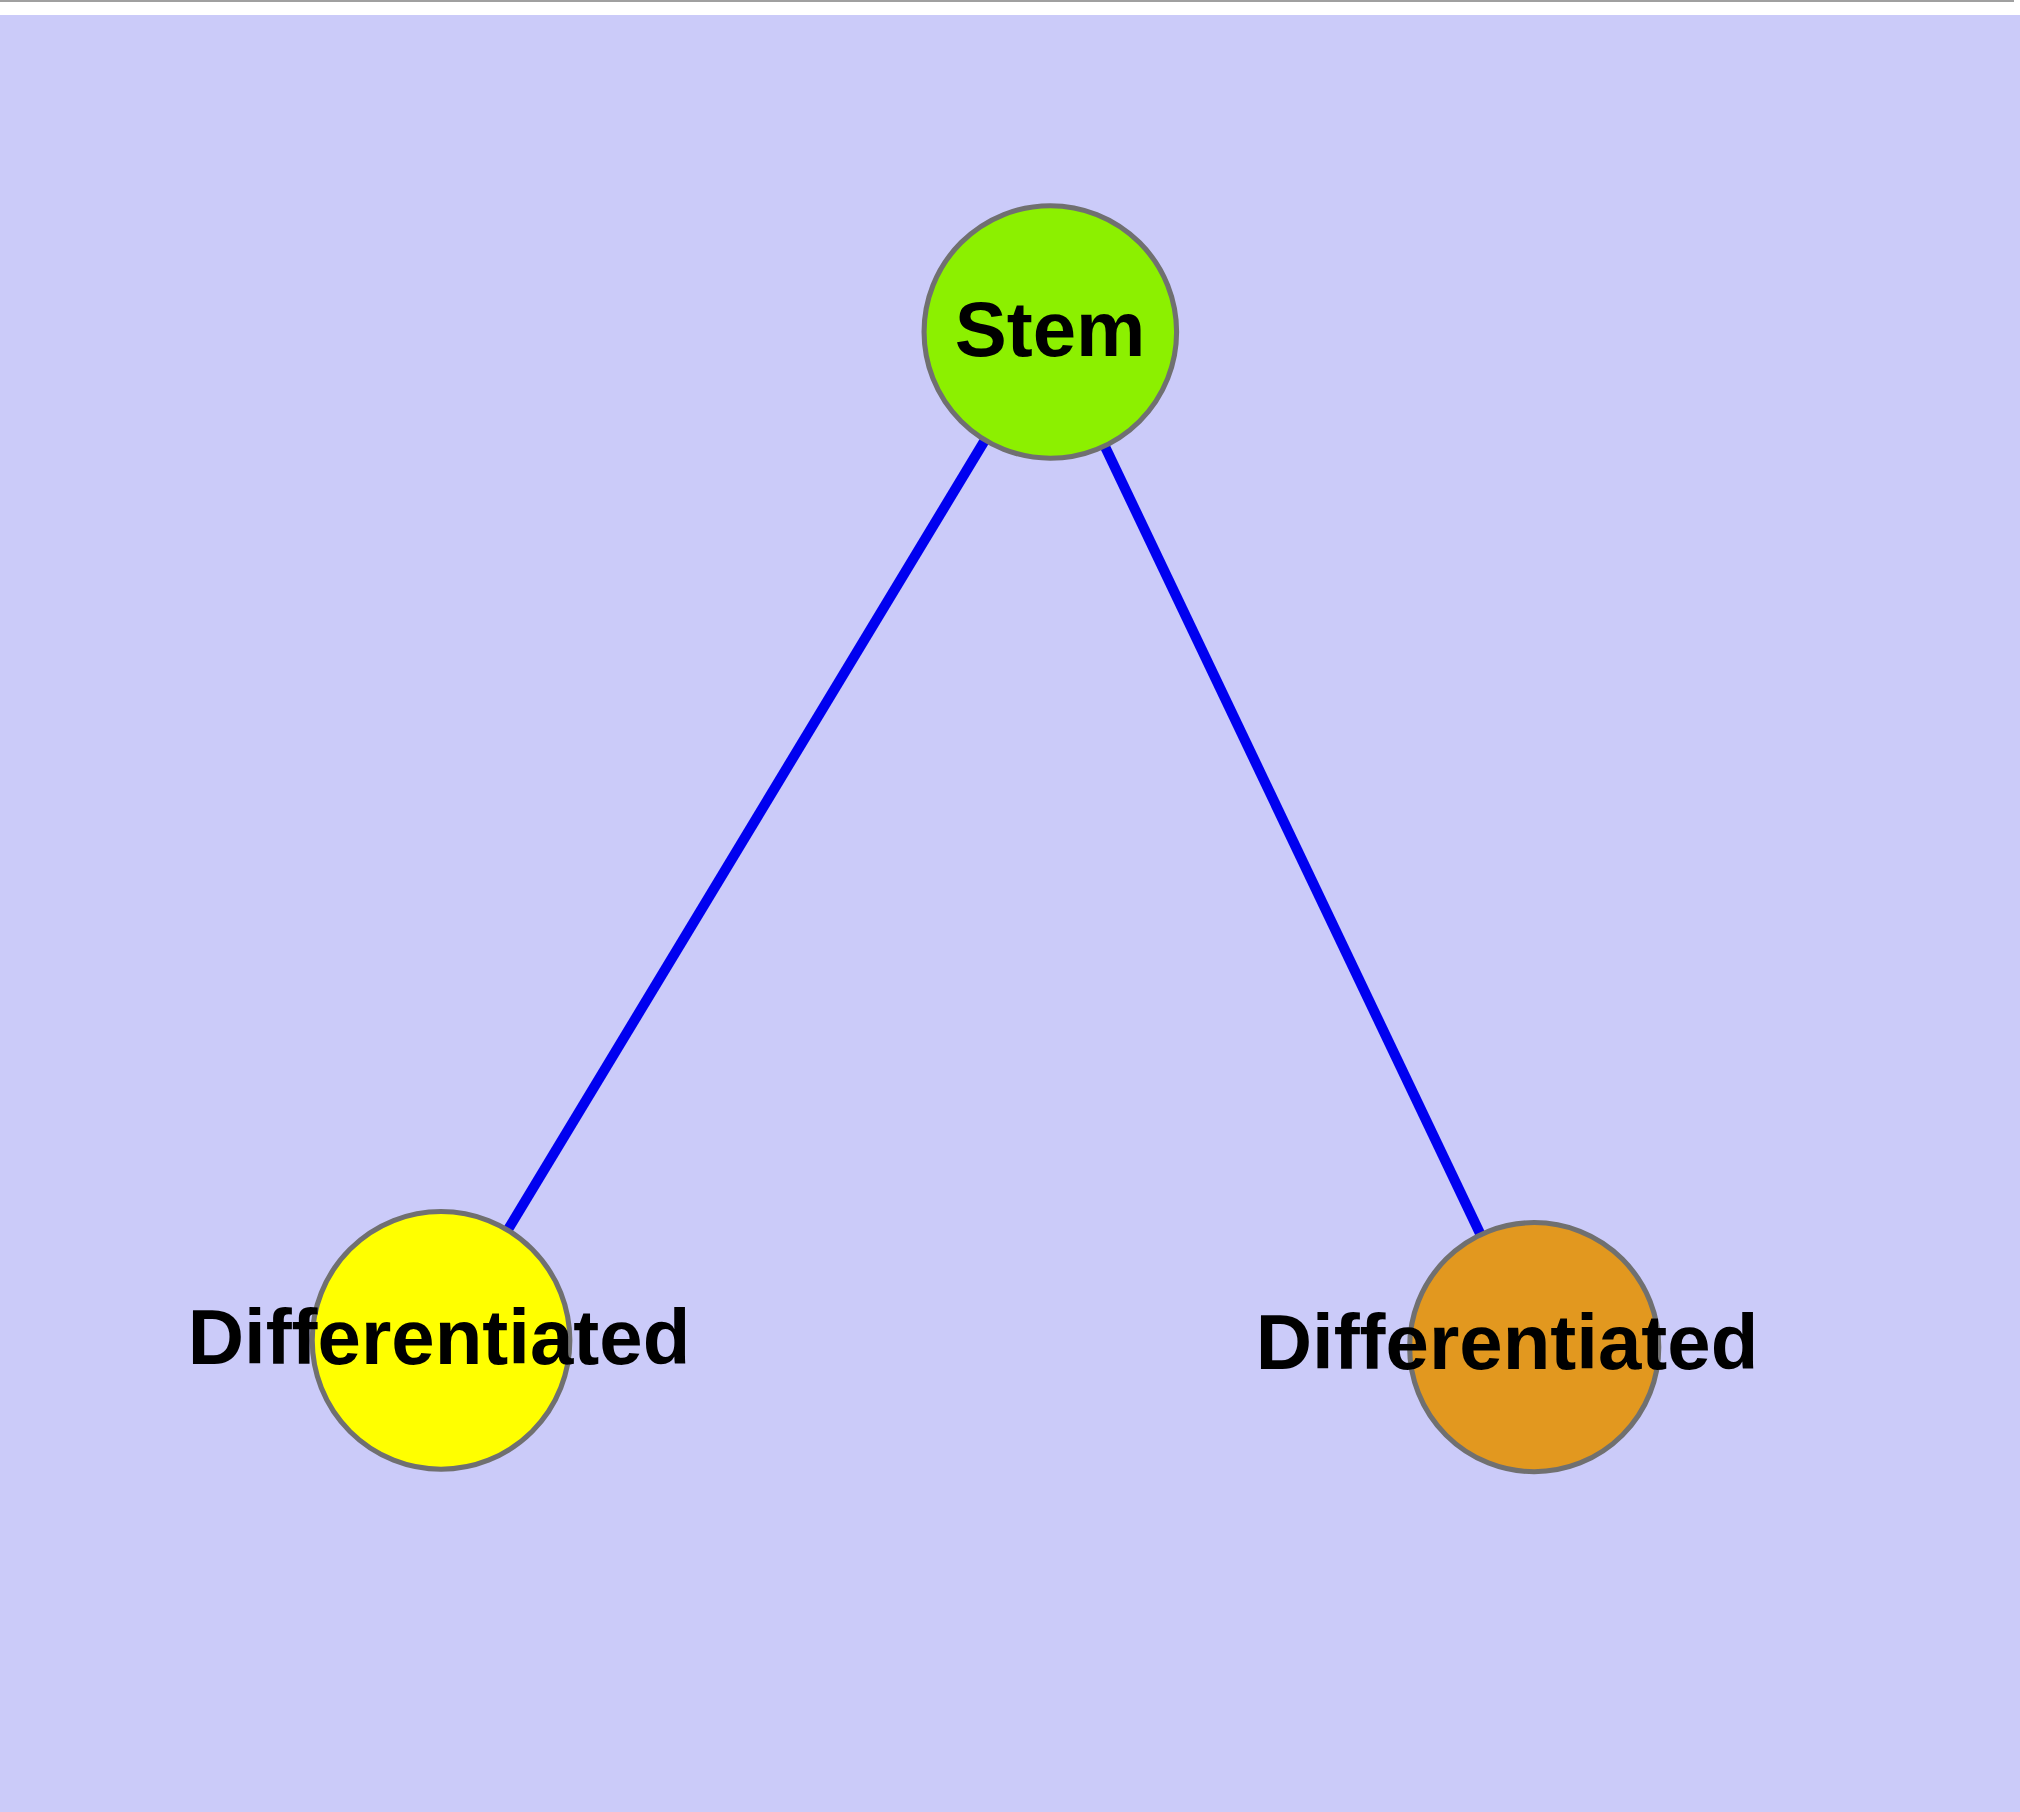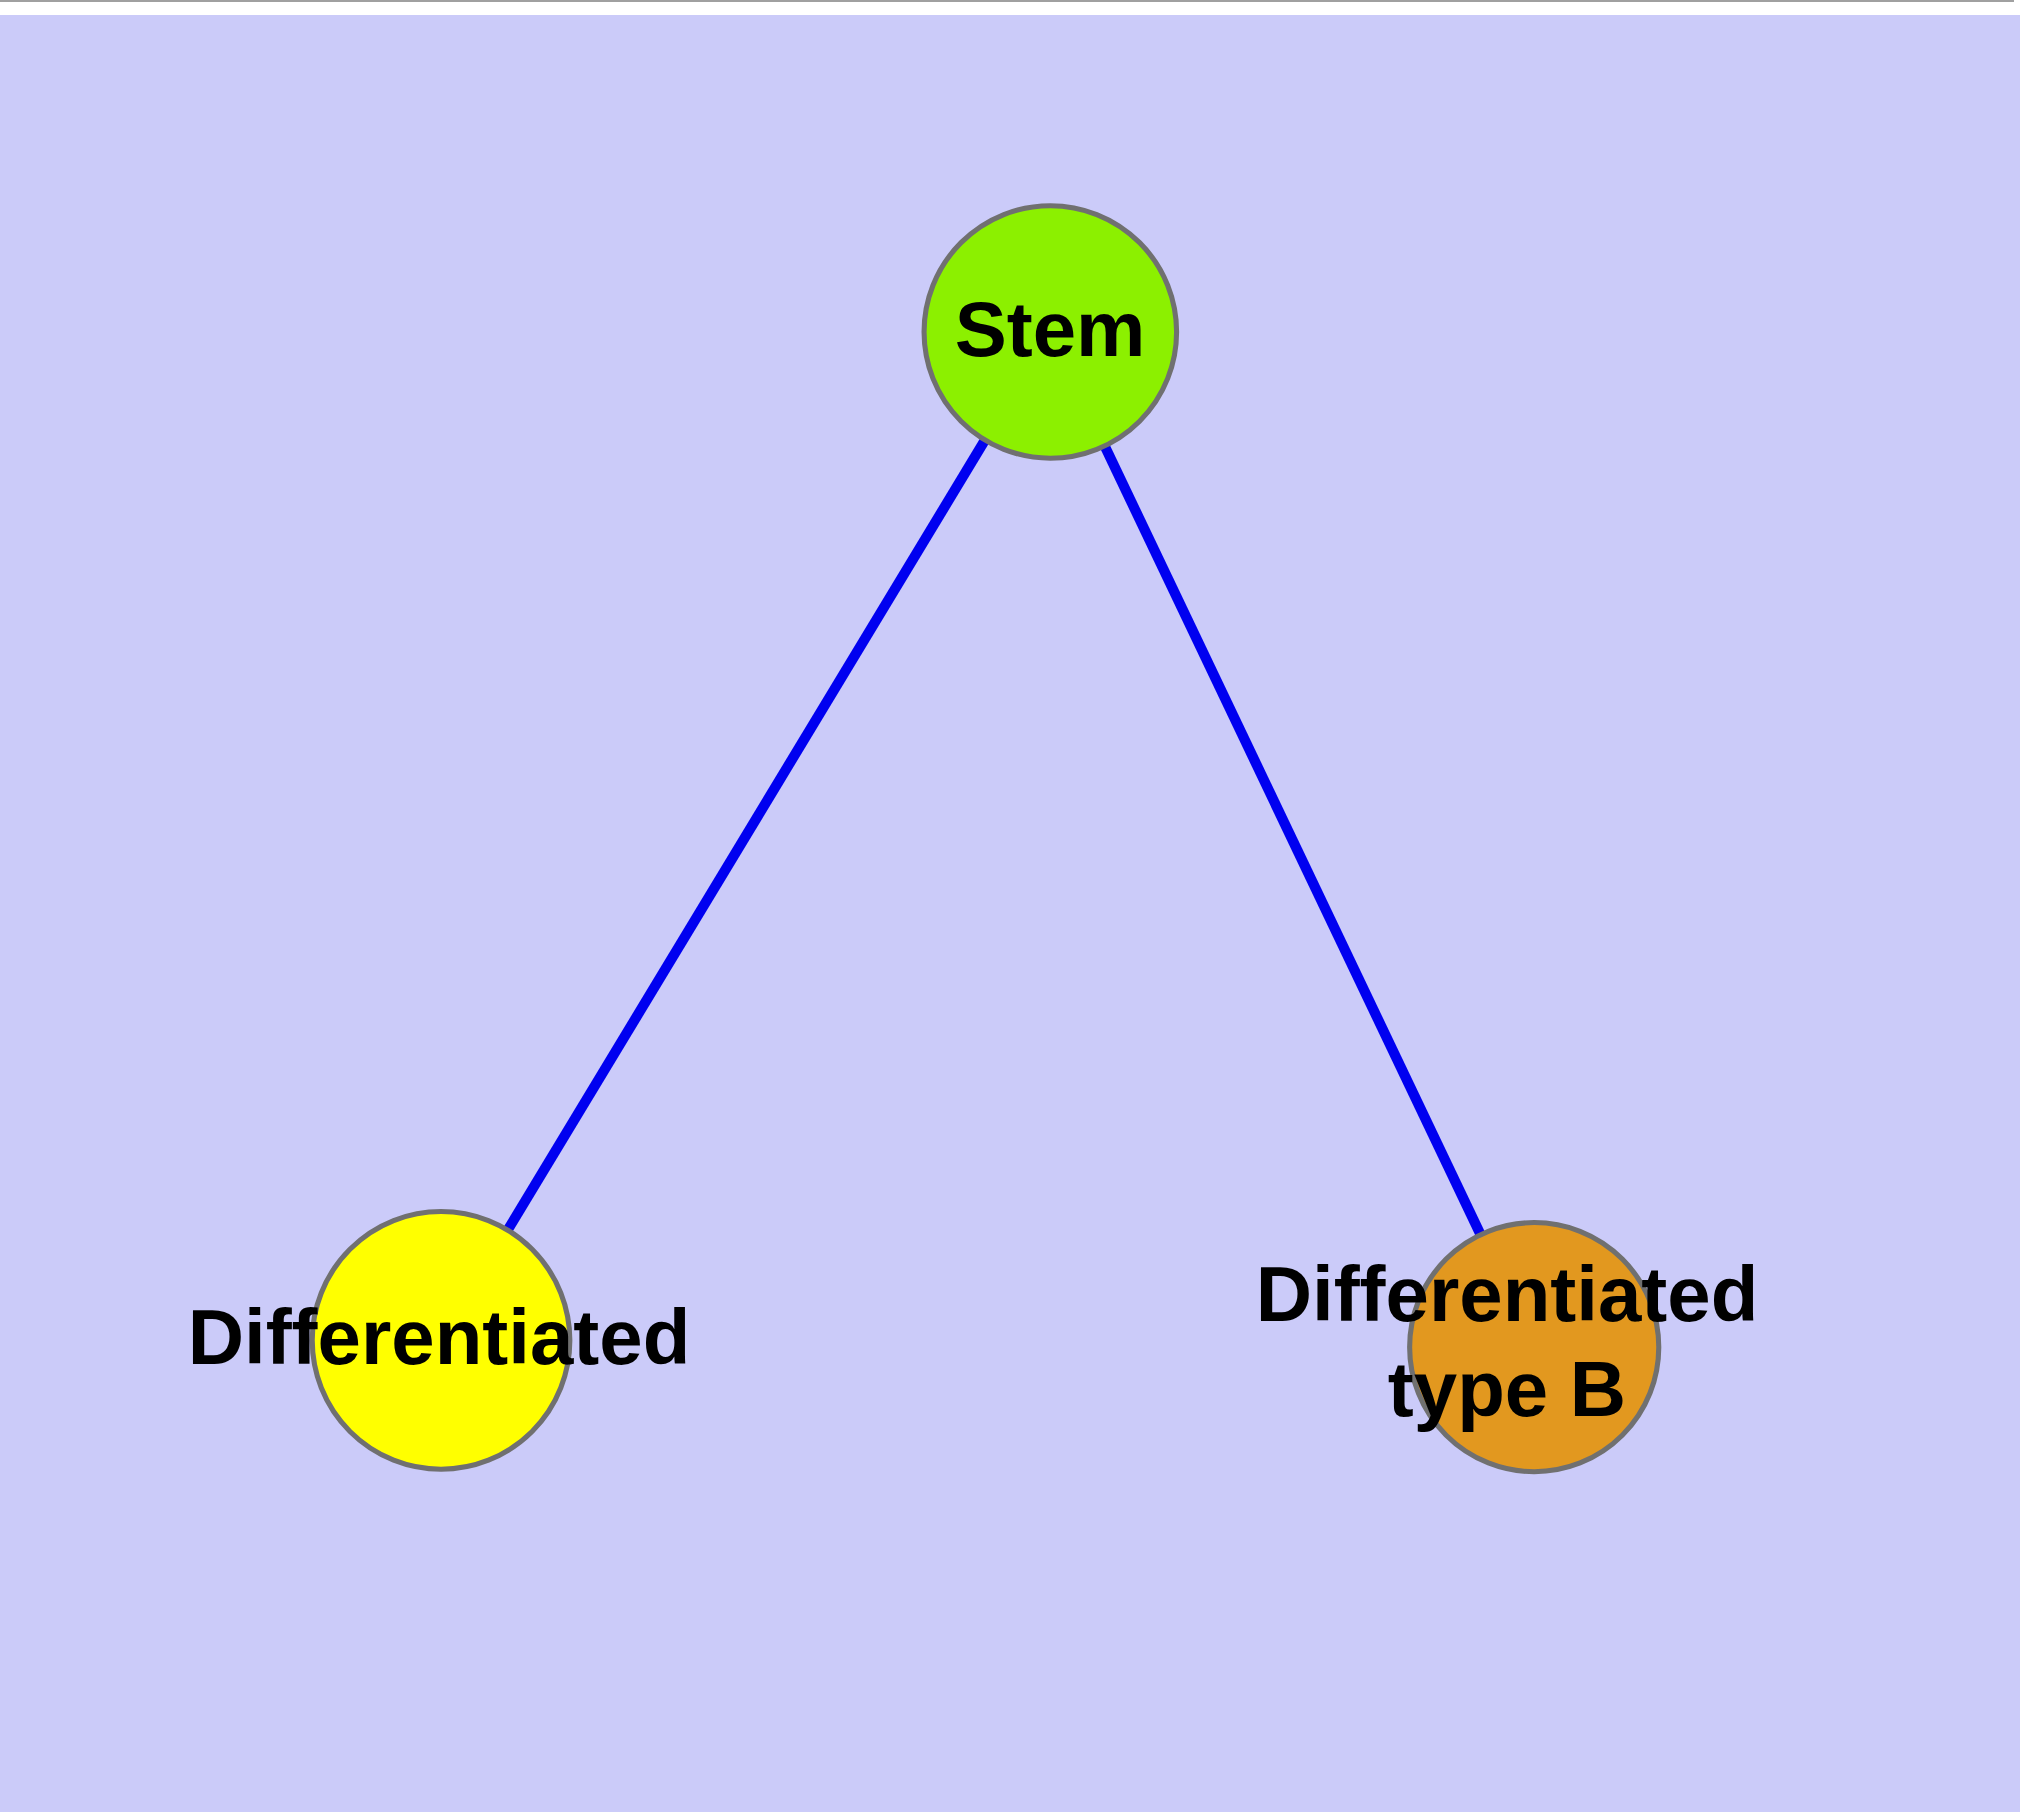--- a/index.html
+++ b/index.html
@@ -75,18 +75,17 @@
     </svg>
 
     <div class="node-label label-stem">Stem</div>
 
     <div class="node-label label-type-a">
       <div>Differentiated</div>
     </div>
 
     <div class="node-label label-type-b">
       <div>Differentiated</div>
-      <div>type B</div>
     </div>
 
   </div>
 </div>
 
 
 </body></html>

